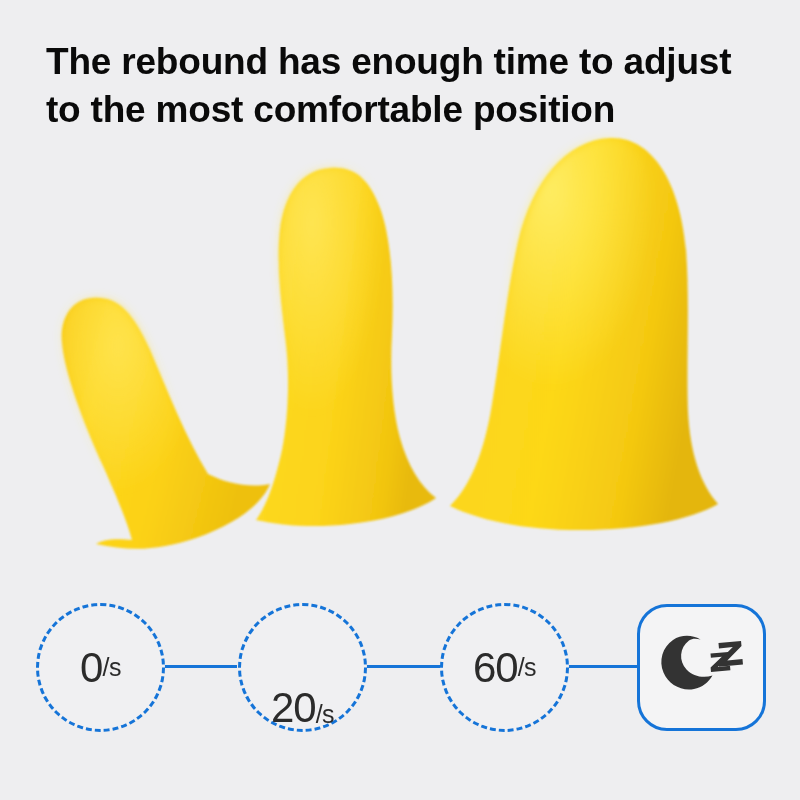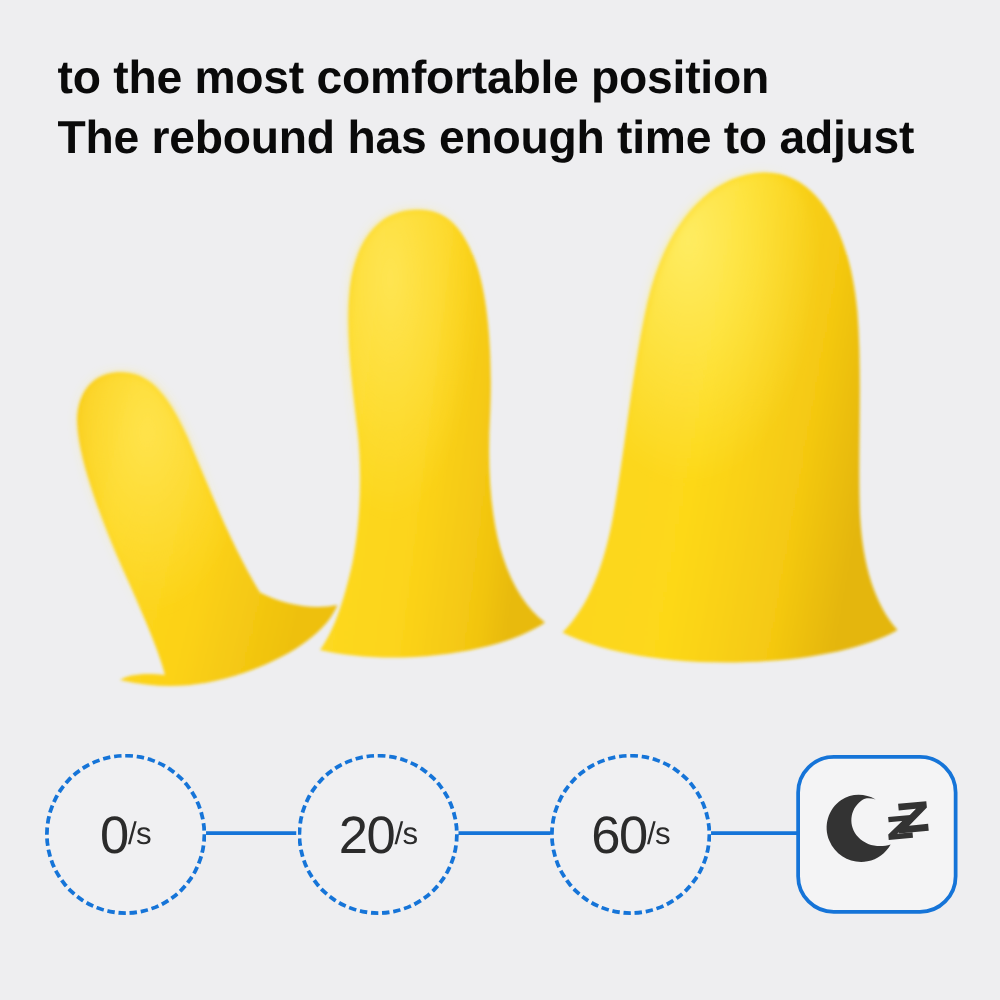--- a/index.html
+++ b/index.html
@@ -74,21 +74,21 @@
     border: 3px dashed #1574d8;
   }
 
   .node.rounded-square {
     border-radius: 30px;
     border: 3px solid #1574d8;
     background: #f4f4f5;
   }
 
   .node-0 { left: 36px; }
-  .node-1 { left: 238px; }
+  .node-1 { left: 238px; align-items: flex-end; }
   .node-2 { left: 440px; justify-content: center; }
   .node-3 { left: 637px; top: 604px; width: 129px; height: 127px; }
 
   .node-value {
     font-size: 42px;
     font-weight: 400;
     color: #2b2b2b;
     line-height: 1;
     letter-spacing: -1px;
     display: inline-block;
@@ -105,22 +105,22 @@
     height: 70px;
     display: block;
   }
 </style>
 </head>
 <body>
 
 <div id="stage">
 
   <div class="headline">
+    <span class="line">The rebound has enough time to adjust</span>
     <span class="line">to the most comfortable position</span>
-    <span class="line">The rebound has enough time to adjust</span>
   </div>
 
   <svg id="plugs" viewBox="0 0 800 460">
     <defs>
 
       <linearGradient id="gradA" x1="0" y1="0" x2="1" y2="0.3">
         <stop offset="0%" stop-color="#f8c90f"></stop>
         <stop offset="25%" stop-color="#fdd61c"></stop>
         <stop offset="60%" stop-color="#fcd218"></stop>
         <stop offset="100%" stop-color="#eec00d"></stop>

